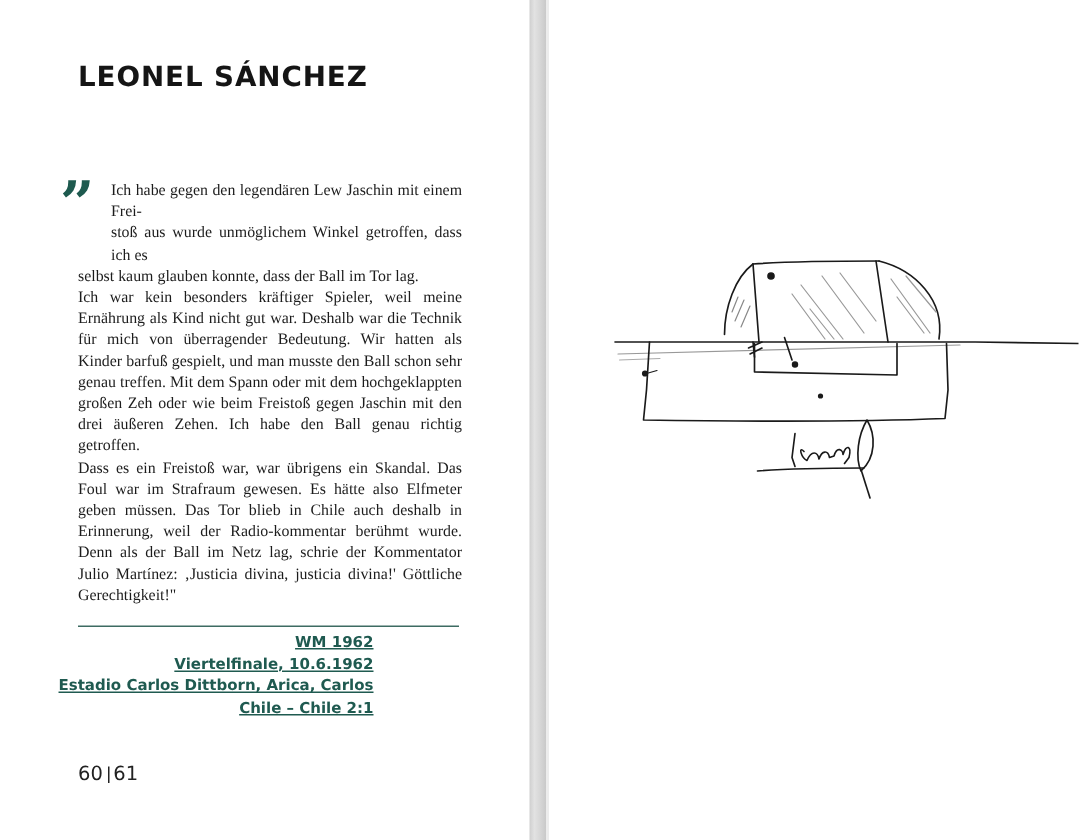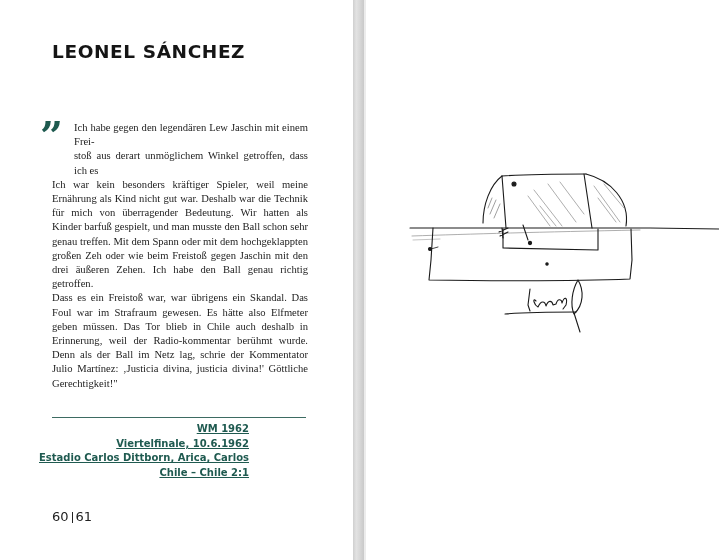--- a/index.html
+++ b/index.html
@@ -35,21 +35,22 @@
 </head>
 <body>
 
 <div class="page-left">
   <h1 class="title">LEONEL SÁNCHEZ</h1>
 
   <div class="quote-mark">”</div>
 
   <div class="body-text">
     <p class="first-line-2">Ich habe gegen den legendären Lew Jaschin mit einem Frei-</p>
-    <p class="first-line-2">stoß aus derart unmöglichem Winkel getroffen, dass ich es</p>
+    <p class="first-line-2">stoß aus wurde unmöglichem Winkel getroffen, dass ich es</p>
+    <p>selbst kaum glauben konnte, dass der Ball im Tor lag.</p>
     <p>Ich war kein besonders kräftiger Spieler, weil meine Ernährung als Kind nicht gut war. Deshalb war die Technik für mich von überragender Bedeutung. Wir hatten als Kinder barfuß gespielt, und man musste den Ball schon sehr genau treffen. Mit dem Spann oder mit dem hochgeklappten großen Zeh oder wie beim Freistoß gegen Jaschin mit den drei äußeren Zehen. Ich habe den Ball genau richtig getroffen.</p>
     <p>Dass es ein Freistoß war, war übrigens ein Skandal. Das Foul war im Strafraum gewesen. Es hätte also Elfmeter geben müssen. Das Tor blieb in Chile auch deshalb in Erinnerung, weil der Radio-kommentar berühmt wurde. Denn als der Ball im Netz lag, schrie der Kommentator Julio Martínez: ‚Justicia divina, justicia divina!' Göttliche Gerechtigkeit!"</p>
   </div>
 
   <div class="rule"></div>
 
   <div class="meta">
     <div>WM 1962</div>
     <div>Viertelfinale, 10.6.1962</div>
     <div>Estadio Carlos Dittborn, Arica, Carlos</div>

